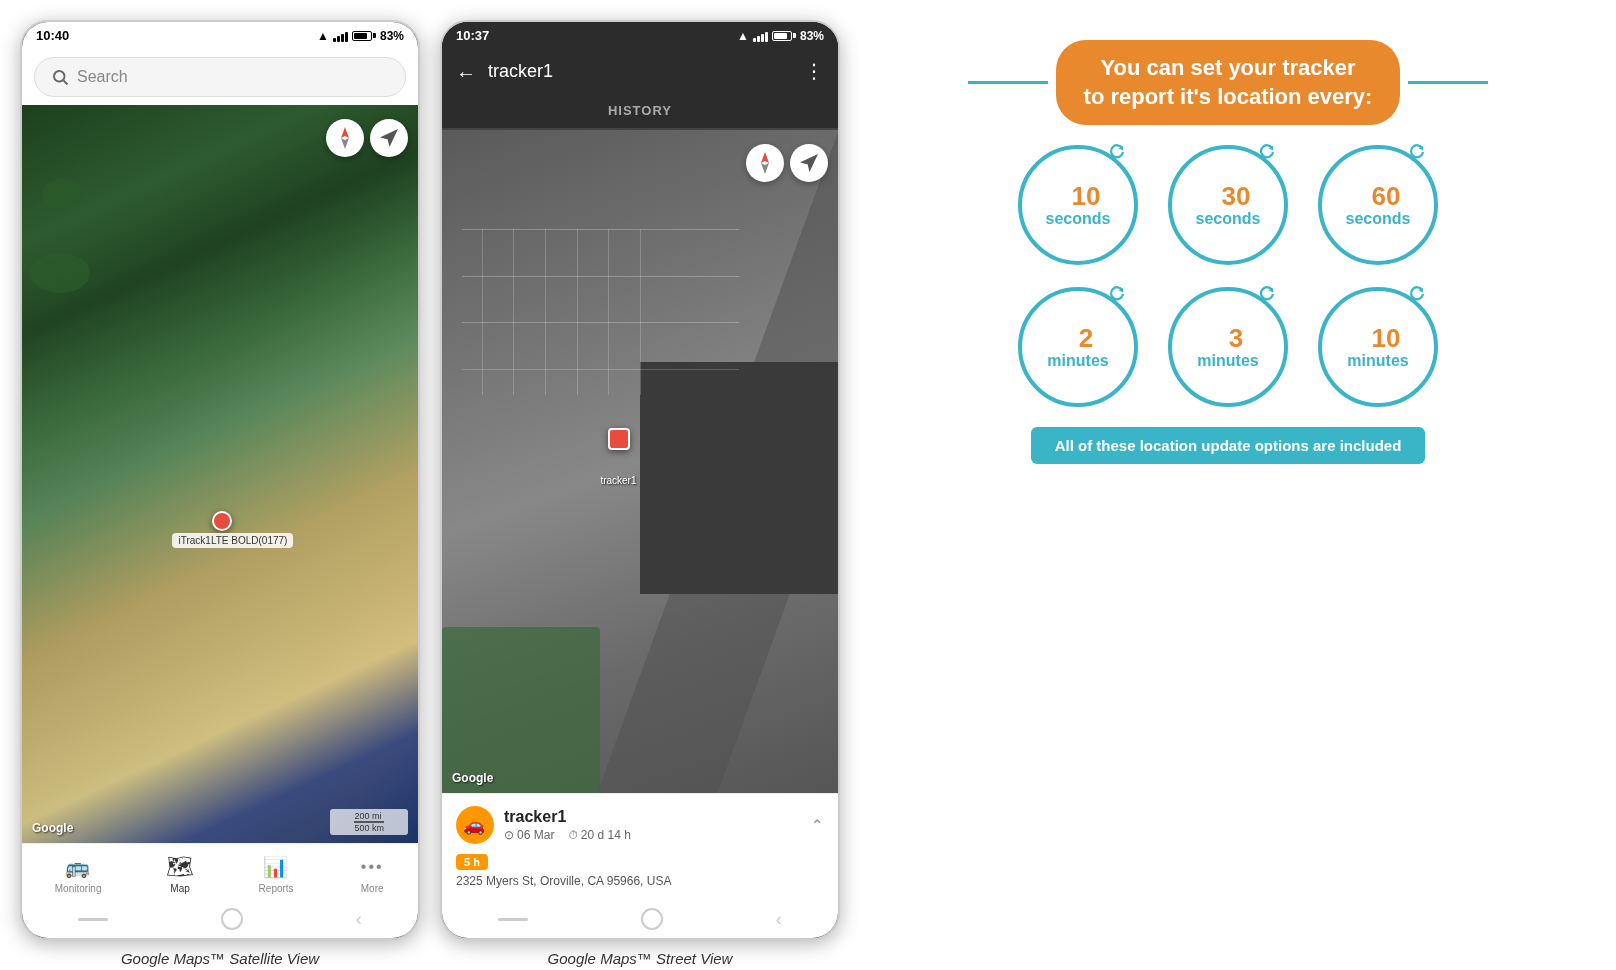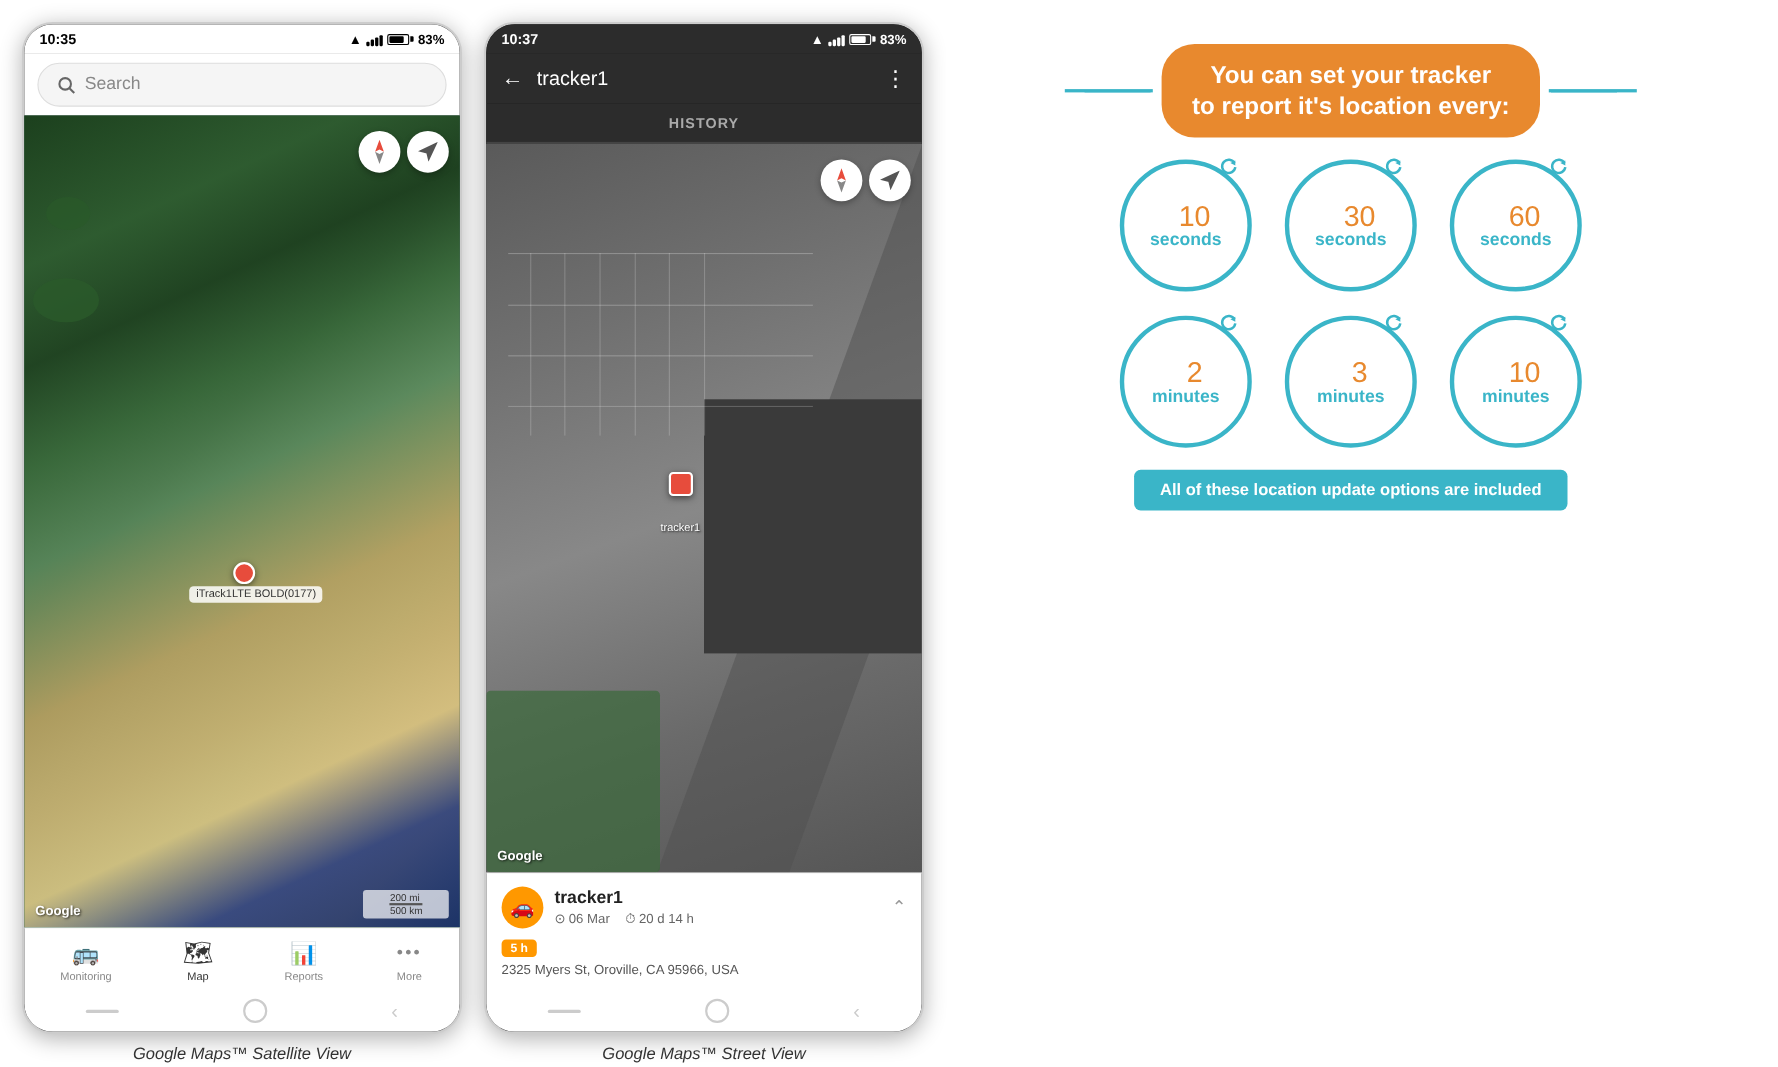--- a/index.html
+++ b/index.html
@@ -497,21 +497,21 @@
       display: flex;
       flex-direction: column;
       align-items: center;
       justify-content: center;
       position: relative;
       background: #fff;
     }
 
     .circle-number {
       font-size: 26px;
-      font-weight: 400;
+      font-weight: 700;
       color: #e8892e;
       line-height: 1;
       margin-left: 16px;
     }
 
     .circle-unit {
       font-size: 16px;
       font-weight: 700;
       color: #3ab5c8;
       line-height: 1.2;
@@ -591,21 +591,21 @@
     }
   </style>
 </head>
 <body>
 
 <div class="main-container">
   <div class="phone-wrapper">
     <div class="phone">
 
       <div class="phone-status-bar">
-        <span>10:35</span>
+        <span>10:40</span>
         <div class="status-right">
           <span class="wifi-icon">▲</span>
           <div class="signal-bars">
             <div class="signal-bar" style="height:4px"></div>
             <div class="signal-bar" style="height:6px"></div>
             <div class="signal-bar" style="height:8px"></div>
             <div class="signal-bar" style="height:10px"></div>
           </div>
           <div class="battery-icon">
             <div class="battery-body">

